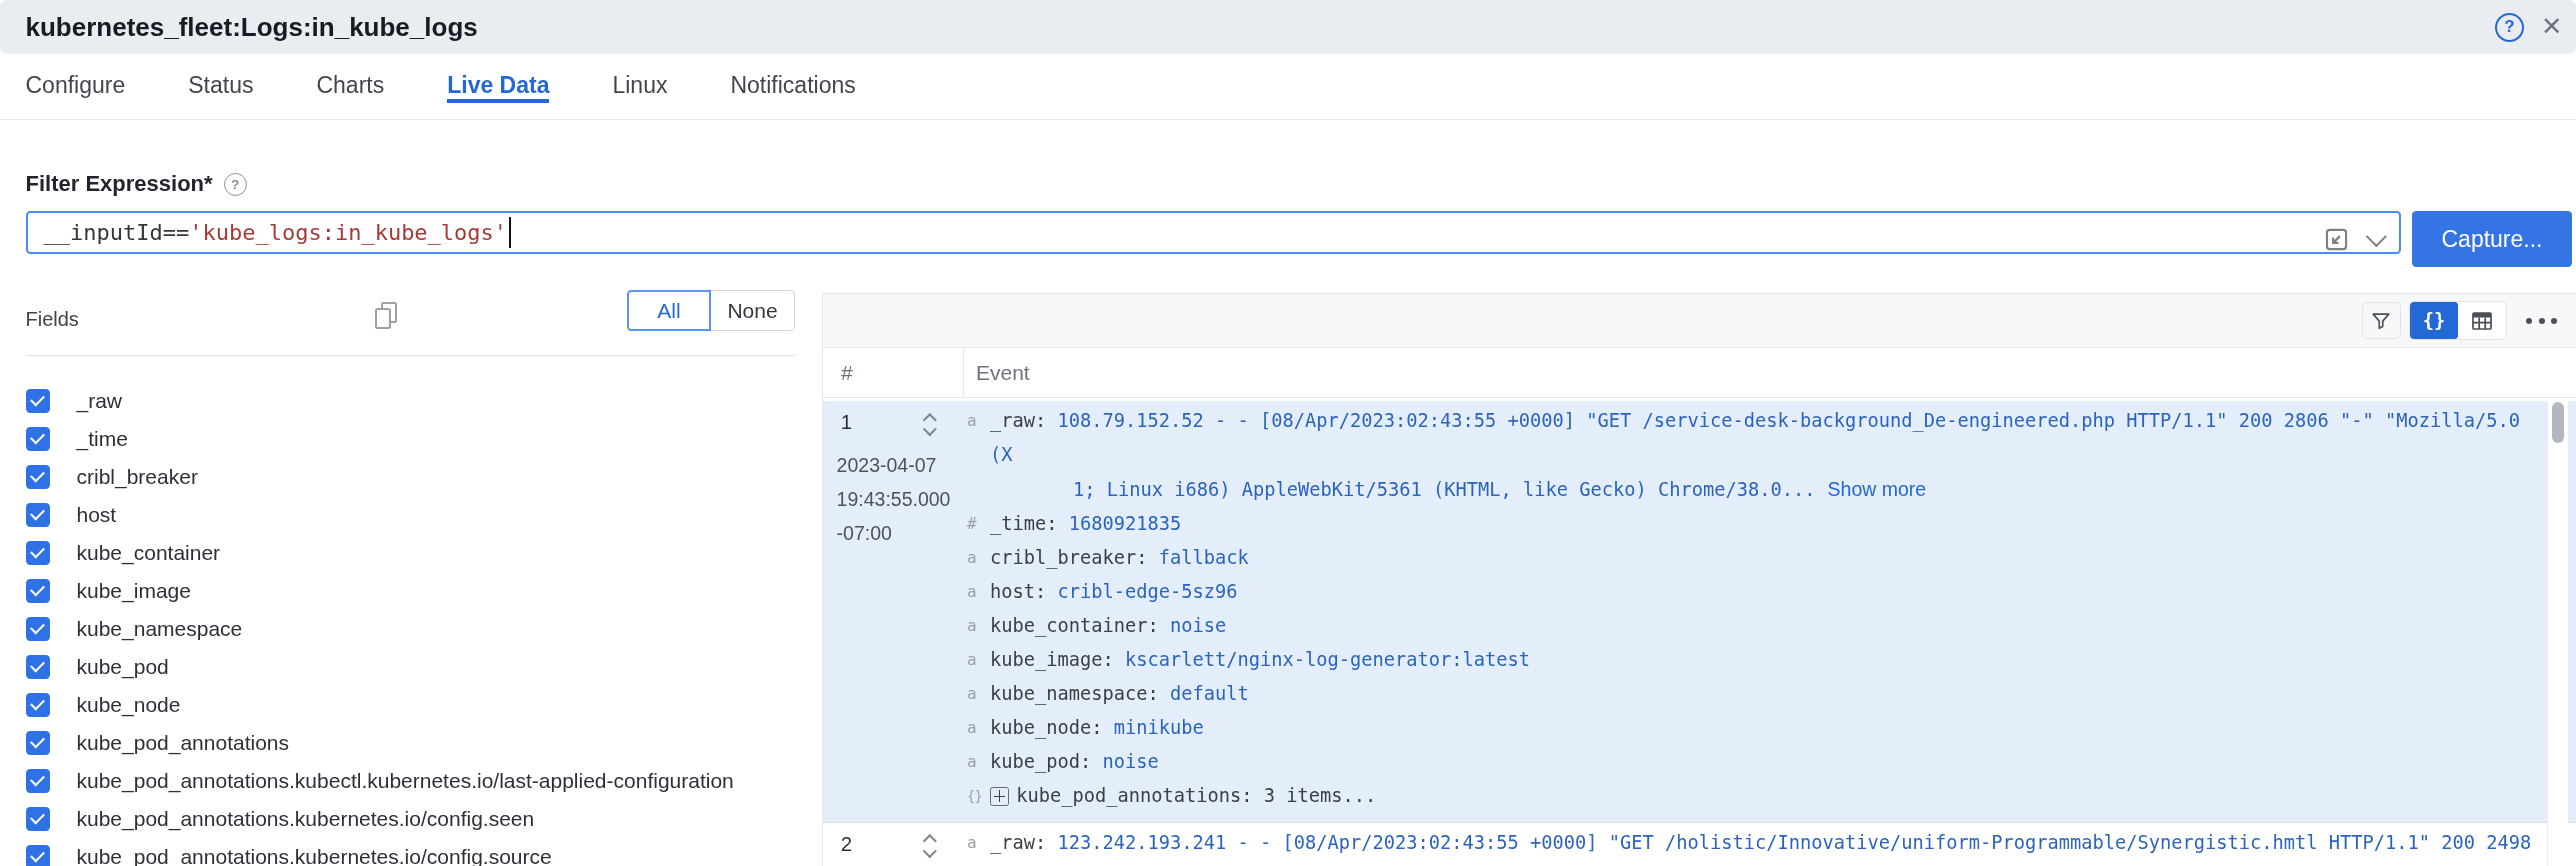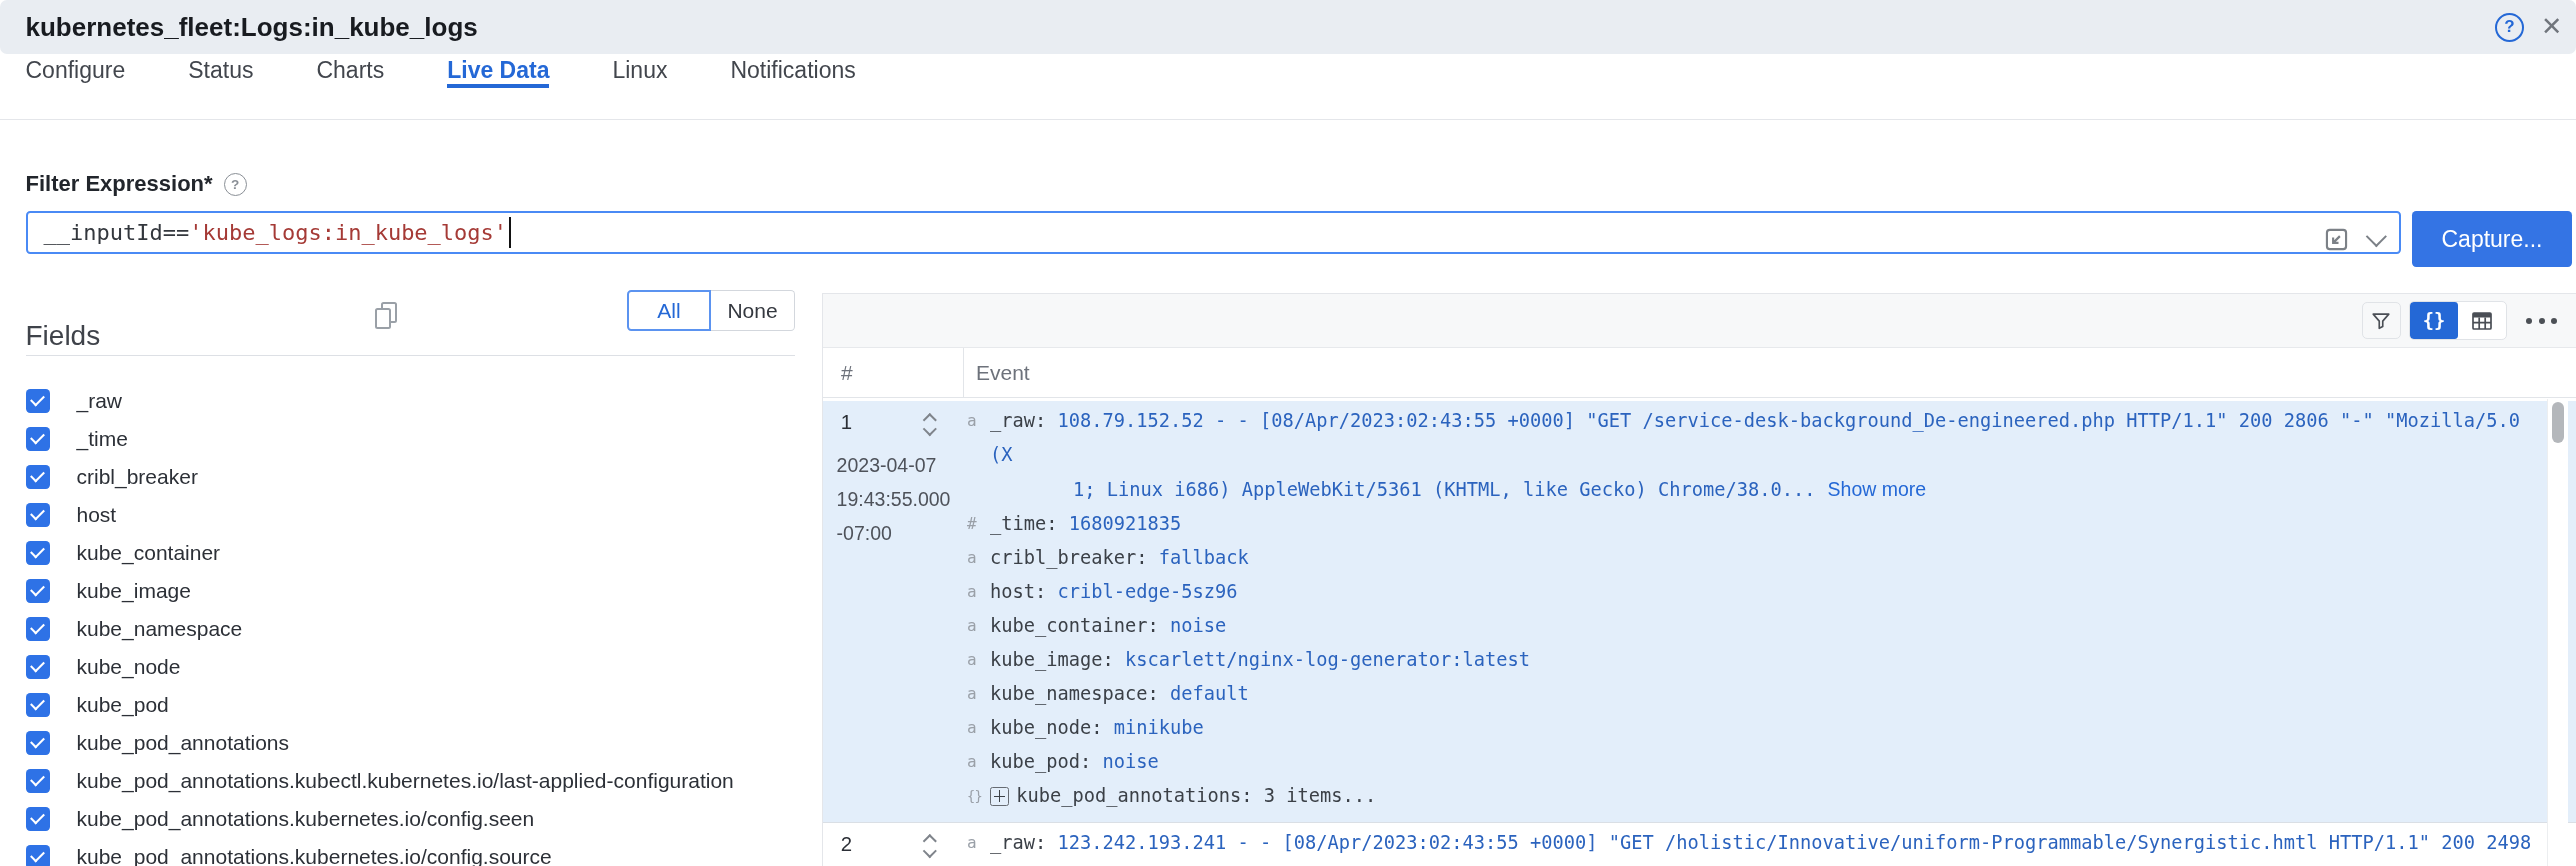--- a/index.html
+++ b/index.html
@@ -9,21 +9,21 @@
   
   .titlebar{position:absolute;left:0;top:0;right:0;height:54px;background:var(--titlebar-bg,#e9edf2);border-radius:7px;}
   .title{margin:0;position:absolute;left:25.5px;top:0;line-height:54px;font-size:26px;font-weight:700;color:#181b20;}
   .titlebar-actions{position:absolute;right:13.6px;top:0;height:54px;display:flex;align-items:center;gap:17px;}
   .help-circle{width:29px;height:29px;box-sizing:border-box;border:2.5px solid var(--accent,#2e72e6);border-radius:50%;
                color:var(--accent,#2e72e6);font-size:17px;font-weight:700;display:flex;align-items:center;justify-content:center;}
   .close-x{font-size:25.5px;color:#70757c;line-height:1;}
 
   
   .tabbar{position:absolute;top:54px;left:0;right:0;height:66px;background:#fff;border-bottom:1.7px solid #e4e6ea;
-          display:flex;align-items:flex-start;padding-left:25.5px;gap:63px;box-sizing:border-box;}
+          display:flex;align-items:center;padding-left:25.5px;gap:63px;box-sizing:border-box;}
   .tab{display:flex;align-items:center;font-size:23px;color:#42464d;border-bottom:4.2px solid transparent;padding-top:2.5px;box-sizing:border-box;cursor:default;}
   .tab.active{color:var(--accent,#2468d6);font-weight:700;border-bottom-color:var(--accent,#2468d6);}
 
   
   .filter-label-row{position:absolute;left:25.5px;top:171px;display:flex;align-items:center;gap:11px;}
   .filter-label{font-size:22px;font-weight:700;color:#22262c;}
   .label-help{width:23px;height:23px;box-sizing:border-box;border:1.7px solid #8a8f96;border-radius:50%;color:#8a8f96;
               font-size:13.6px;font-weight:700;display:flex;align-items:center;justify-content:center;}
   .filter-input{position:absolute;left:25.5px;top:211px;width:2375px;height:43px;box-sizing:border-box;
                 border:2.5px solid var(--input-border,#4a8af5);border-radius:4.2px;background:#fff;
@@ -31,21 +31,21 @@
   .code-plain{color:#33373d;white-space:pre;}
   .code-string{color:var(--string-red,#a53a36);white-space:pre;}
   .caret-bar{width:2.5px;height:31px;background:#121212;margin-left:1.7px;}
   .input-icons{position:absolute;right:15.3px;top:0;height:53px;display:flex;align-items:center;gap:18.7px;}
   .chev{width:12.7px;height:12.7px;border-right:2.5px solid #7c8187;border-bottom:2.5px solid #7c8187;transform:rotate(45deg);margin-top:-6px;}
   .capture-btn{position:absolute;left:2412px;top:211px;width:160px;height:56px;background:var(--capture-bg,#3474e4);
                color:#fff;font-size:23px;border:none;border-radius:4.2px;font-family:"Liberation Sans",sans-serif;}
 
   
   .fields-panel{position:absolute;left:0;top:280px;width:822px;bottom:0;}
-  .fields-title{position:absolute;left:25.5px;top:40px;font-size:28px;color:#3f434a;}
+  .fields-title{position:absolute;left:25.5px;top:28px;font-size:20px;color:#3f434a;}
   .copy-icon{position:absolute;left:375px;top:22px;width:22px;height:27px;}
   .copy-icon::before{content:"";position:absolute;right:0;top:0;width:12px;height:17px;border:2.1px solid #9aa0a7;border-radius:2.5px;}
   .copy-icon::after{content:"";position:absolute;left:0;bottom:0;width:12px;height:17px;border:2.1px solid #9aa0a7;border-radius:2.5px;background:#fff;}
   .segmented{position:absolute;left:627px;top:10.2px;display:flex;}
   .seg{height:41px;box-sizing:border-box;font-size:21px;background:#fff;font-family:"Liberation Sans",sans-serif;
        display:flex;align-items:center;justify-content:center;}
   .seg.all{width:84px;border:2.1px solid #5b93f0;color:var(--accent,#2e72e6);border-radius:4.2px 0 0 4.2px;position:relative;z-index:1;}
   .seg.none{width:84px;border:1.7px solid #d3d7dd;border-left:none;color:#34383f;border-radius:0 4.2px 4.2px 0;}
   .fields-divider{position:absolute;left:25.5px;top:75px;width:769px;border-top:1.7px solid #dde0e5;}
   .fields-list{position:absolute;left:0;top:102px;right:0;bottom:0;overflow:hidden;}
@@ -177,25 +177,25 @@
         <div class="field-item">
           <span class="checkbox"></span>
           <span class="field-label">kube_image</span>
         </div>
         <div class="field-item">
           <span class="checkbox"></span>
           <span class="field-label">kube_namespace</span>
         </div>
         <div class="field-item">
           <span class="checkbox"></span>
+          <span class="field-label">kube_pod</span>
+        </div>
+        <div class="field-item">
+          <span class="checkbox"></span>
           <span class="field-label">kube_node</span>
-        </div>
-        <div class="field-item">
-          <span class="checkbox"></span>
-          <span class="field-label">kube_pod</span>
         </div>
         <div class="field-item">
           <span class="checkbox"></span>
           <span class="field-label">kube_pod_annotations</span>
         </div>
         <div class="field-item">
           <span class="checkbox"></span>
           <span class="field-label">kube_pod_annotations.kubectl.kubernetes.io/last-applied-configuration</span>
         </div>
         <div class="field-item">

